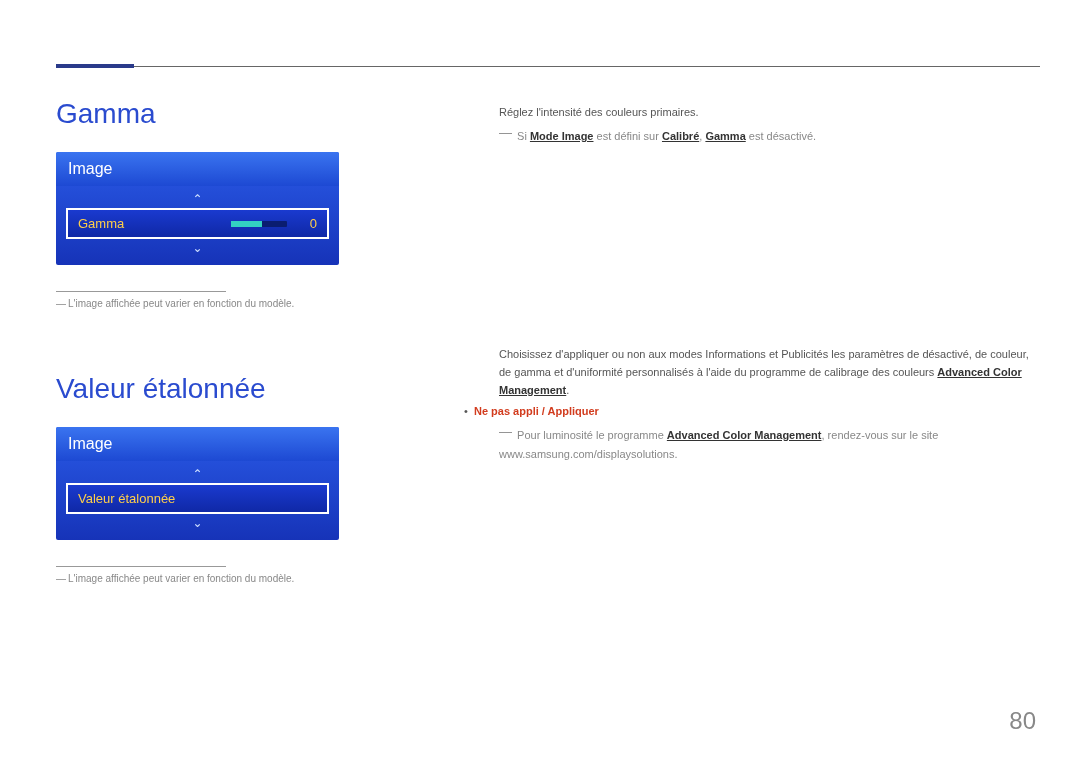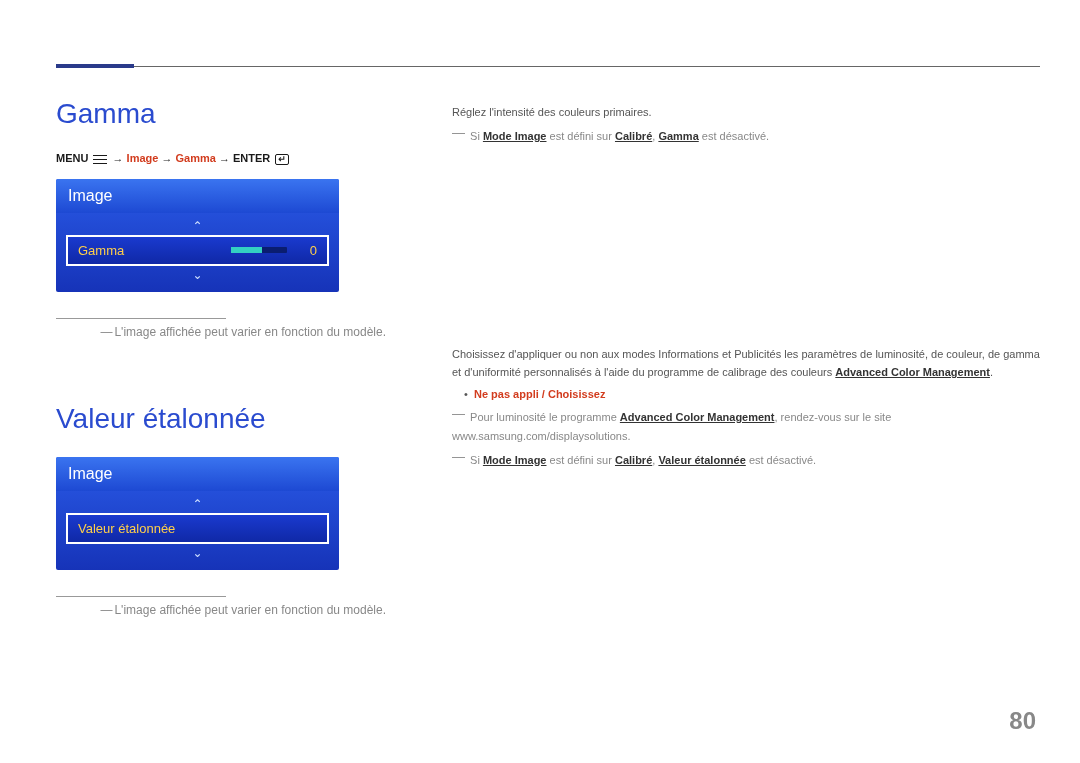--- a/index.html
+++ b/index.html
@@ -98,63 +98,51 @@
   .chev { text-align: center; color: #cfe0ff; font-size: 12px; line-height: 14px; }
   .chev.up { margin-bottom: 2px; }
   .chev.down { margin-top: 2px; }
   .thin-rule {
     border: none;
     border-top: 0.5px solid #999;
     width: 170px;
     margin: 26px 0 6px;
   }
   .img-note {
-    font-size: 12px;
+    font-size: 10px;
     color: #888;
-    text-align: right;
   }
   .img-note .dash { margin-right: 2px; }
   .section2 { margin-top: 64px; }
-  .right-col p { margin-bottom: 4px; }
+  .right-col p { margin-bottom: 4px; margin-left: 47px; }
   .right-col .note { color: #888; }
   .right-col .note .dash { font-size: 13px; position: relative; top: -3px; margin-right: 2px; }
   .right-col strong { color: #333; font-weight: bold; text-decoration: underline; }
   .right-col .hl { color: #d23c1e; font-weight: bold; }
   .right-col .bullet { margin: 4px 0 4px 12px; }
   .right-col-section2 { margin-top: 200px; }
   .page-num {
     position: absolute;
     right: 44px;
     bottom: 28px;
     font-size: 24px;
     color: #888;
-    font-weight: 700;
+    font-weight: 400;
   }
 </style>
 </head>
 <body>
 
 <div class="top-rule"></div>
 <div class="top-accent"></div>
 
 <div class="left-col">
 
   <div class="section-title">Gamma</div>
 
-  <div class="breadcrumb">
-    <span>MENU</span>
-    <span class="menu-icon"></span>
-    →
-    <span class="hl">Image</span>
-    →
-    <span class="hl">Gamma</span>
-    →
-    <span>ENTER</span>
-    <span class="enter-icon">↵</span>
-  </div>
 
   <div class="osd">
     <div class="osd-header">Image</div>
     <div class="osd-body">
       <div class="chev up">⌃</div>
       <div class="osd-row">
         <span class="label">Gamma</span>
         <span class="slider">
             <span class="fill"></span>
           </span>
@@ -190,27 +178,23 @@
 <div class="right-col">
 
   <p>Réglez l'intensité des couleurs primaires.</p>
   <p class="note">
     <span class="dash">―</span>
     <span>Si </span><strong>Mode Image</strong><span> est défini sur </span><strong>Calibré</strong><span>, </span><strong>Gamma</strong><span> est désactivé.</span>
   </p>
 
   <div class="right-col-section2">
     <p>
-      <span>Choisissez d'appliquer ou non aux modes Informations et Publicités les paramètres de luminosité, de couleur, de gamma et d'uniformité personnalisés à l'aide du programme de calibrage des couleurs </span><strong>Advanced Color Management</strong><span>.</span>
+      <span>Choisissez d'appliquer ou non aux modes Informations et Publicités les paramètres de désactivé, de couleur, de gamma et d'uniformité personnalisés à l'aide du programme de calibrage des couleurs </span><strong>Advanced Color Management</strong><span>.</span>
     </p>
-    <p class="bullet">•&nbsp;&nbsp;<span class="hl">Ne pas appli / Choisissez</span></p>
+    <p class="bullet">•&nbsp;&nbsp;<span class="hl">Ne pas appli / Appliquer</span></p>
     <p class="note">
       <span class="dash">―</span>
       <span>Pour luminosité le programme </span><strong>Advanced Color Management</strong><span>, rendez-vous sur le site www.samsung.com/displaysolutions.</span>
     </p>
-    <p class="note">
-      <span class="dash">―</span>
-      <span>Si </span><strong>Mode Image</strong><span> est défini sur </span><strong>Calibré</strong><span>, </span><strong>Valeur étalonnée</strong><span> est désactivé.</span>
-    </p>
   </div>
 </div>
 
 <div class="page-num">80</div>
 
 </body></html>

